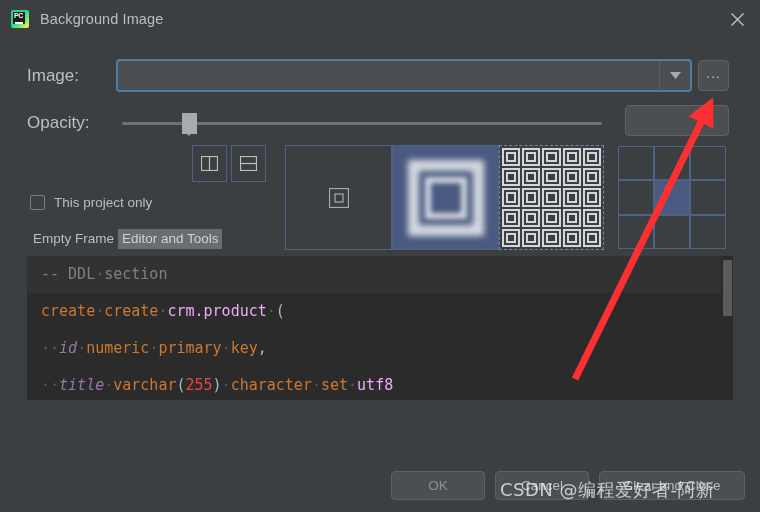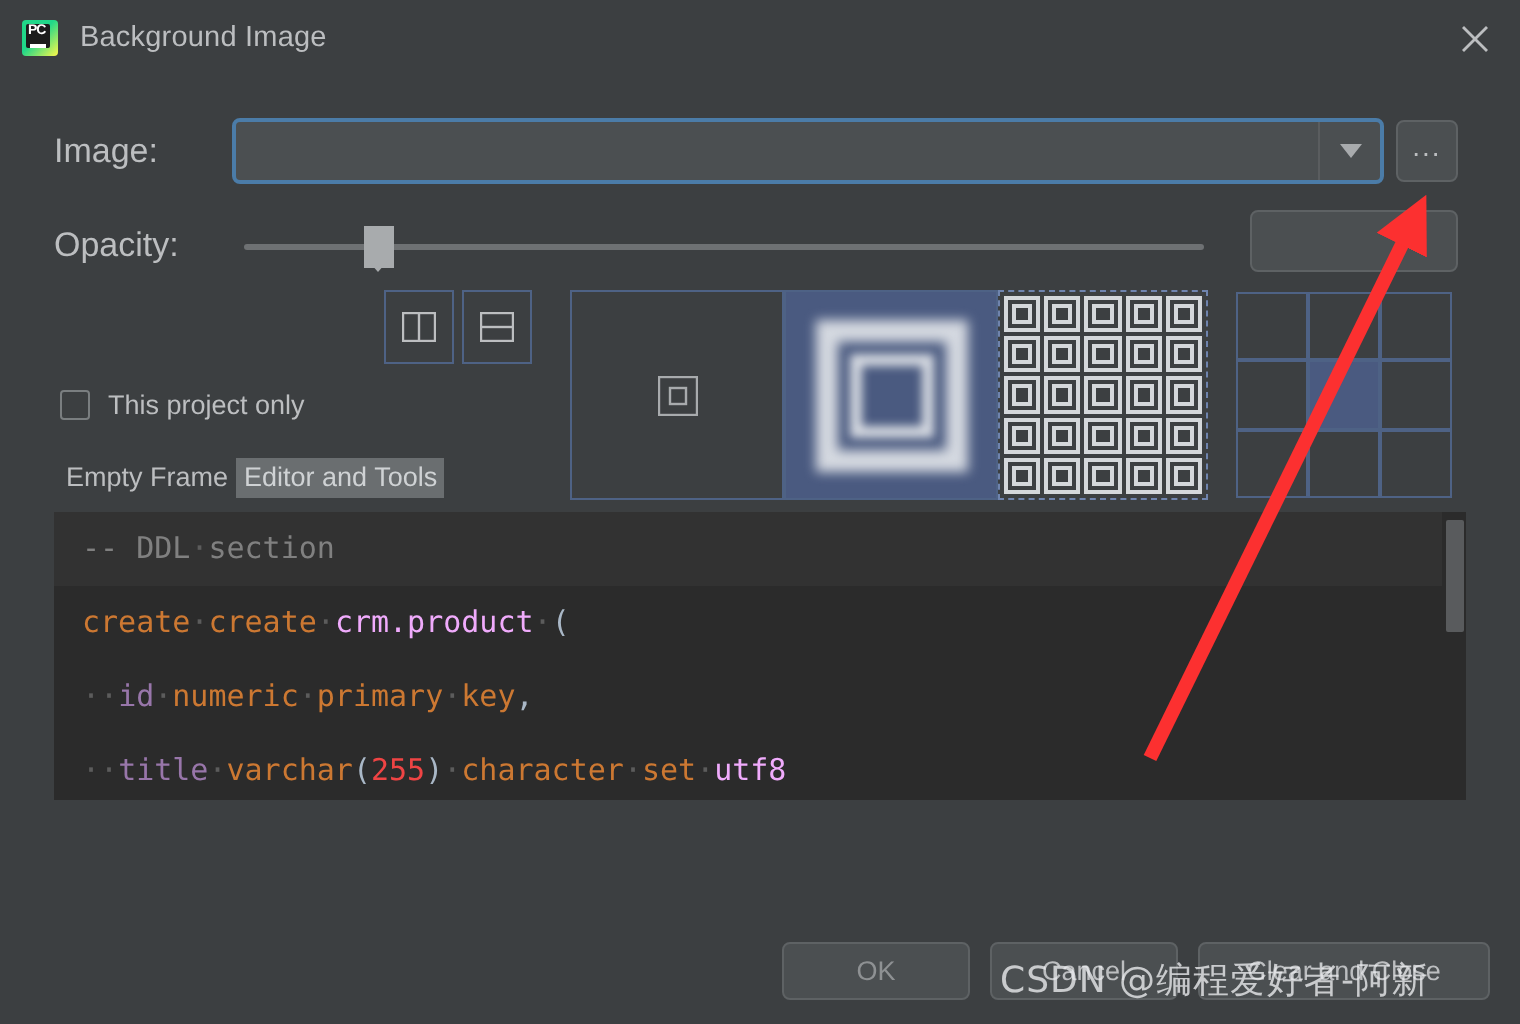--- a/index.html
+++ b/index.html
@@ -358,21 +358,21 @@
   #editor .line {
     height: 37px;
     line-height: 37px;
     padding-left: 14px;
     white-space: pre;
   }
   #editor .line.current { background: #323232; }
   .tk-comment { color: #808080; }
   .tk-kw      { color: #cc7832; }
   .tk-ident   { color: #f0abfc; }
-  .tk-field   { color: #9876aa; }
+  .tk-field   { color: #9876aa; font-style: italic; }
   .tk-num     { color: #ef4444; }
   .tk-punct   { color: #a9b7c6; }
   .tk-paren   { color: #a9b7c6; }
   .tk-dot     { color: #5c5c5c; }
 
   #editor-scrollbar {
     position: absolute;
     right: 0; top: 0;
     width: 12px; height: 201px;
     background: #2b2b2b;

